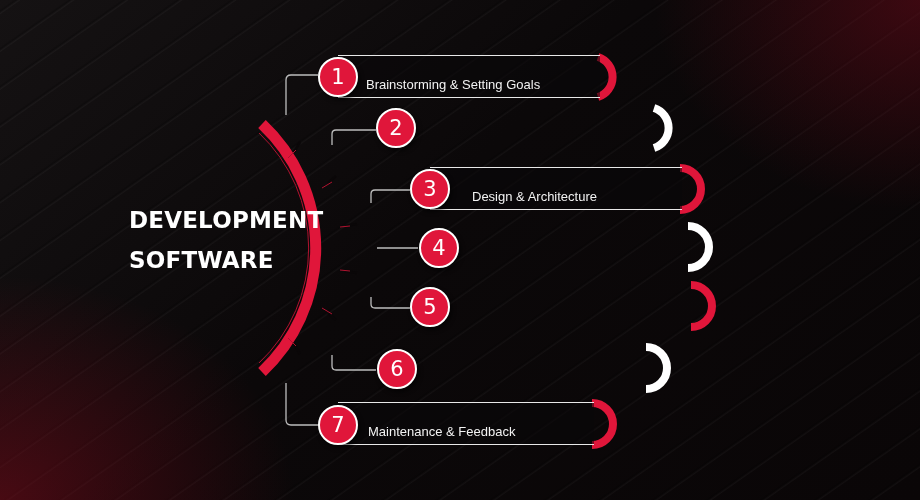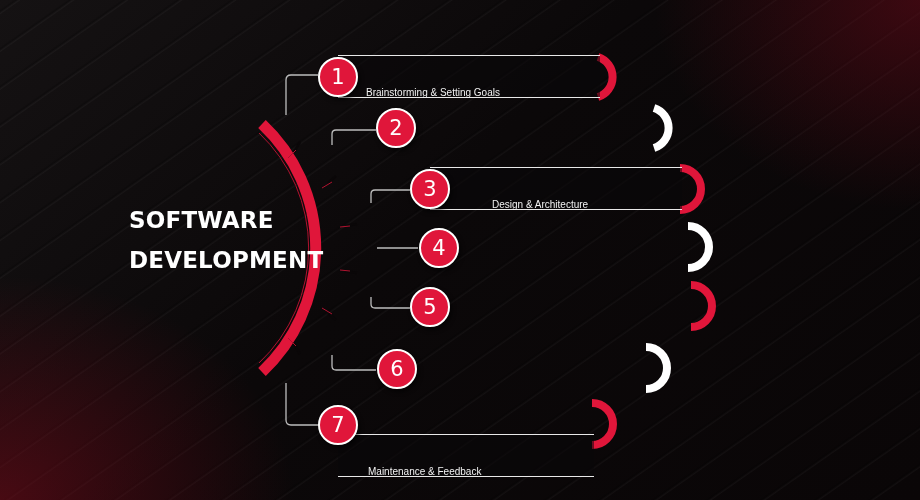--- a/index.html
+++ b/index.html
@@ -18,22 +18,22 @@
     font-family:"DejaVu Sans", sans-serif; font-weight:bold;
     color:#ffffff; font-size:23px; line-height:40px; letter-spacing:0.2px;
   }
   .title div { white-space:nowrap; }
   .pill {
     position:absolute; height:43px; box-sizing:border-box;
     border-top:1px solid #e8e8e8; border-bottom:1px solid #e8e8e8;
     background:rgba(10,8,9,0.55);
   }
   .pill-label {
-    position:absolute; top:16px; height:100%; display:flex; align-items:center;
-    font-family:"Liberation Sans", sans-serif; font-size:10px; color:#f2f2f2;
+    position:absolute; top:8px; height:100%; display:flex; align-items:center;
+    font-family:"Liberation Sans", sans-serif; font-size:13px; color:#f2f2f2;
     white-space:nowrap;
   }
   .badge {
     position:absolute; width:40px; height:40px; border-radius:50%;
     background:#e0163a; border:2.5px solid #ffffff; box-sizing:border-box;
     box-shadow: 2px 3px 4px rgba(0,0,0,0.6);
     display:flex; align-items:center; justify-content:center;
     font-family:"DejaVu Sans", sans-serif; font-size:21px; color:#fff;
   }
 </style>
@@ -79,40 +79,40 @@
       <path d="M 654 108 A 21 21 0 0 1 654 148" stroke="#ffffff"></path>
       <path d="M 680 168 A 21 21 0 0 1 680 210" stroke="#e0163a"></path>
       <path d="M 688 226 A 21 21 0 0 1 688 268" stroke="#ffffff"></path>
       <path d="M 691 285 A 21 21 0 0 1 691 327" stroke="#e0163a"></path>
       <path d="M 646 347 A 21 21 0 0 1 646 389" stroke="#ffffff"></path>
       <path d="M 592 403 A 21 21 0 0 1 592 445" stroke="#e0163a"></path>
     </g>
   </svg>
 
   <div class="title">
+    <div>DEVELOPMENT</div>
     <div>SOFTWARE</div>
-    <div>DEVELOPMENT</div>
   </div>
 
   <div class="pill" style="left:338px; top:55px; width:262px;">
     <span class="pill-label" style="left:28px;">Brainstorming &amp; Setting Goals</span>
   </div>
   <div class="badge" style="left:318px; top:57px;">1</div>
 
   <div class="badge" style="left:376px; top:108px;">2</div>
 
   <div class="pill" style="left:430px; top:167px; width:252px;">
-    <span class="pill-label" style="left:42px;margin-left:20px;">Design &amp; Architecture</span>
+    <span class="pill-label" style="left:42px;">Design &amp; Architecture</span>
   </div>
   <div class="badge" style="left:410px; top:169px;">3</div>
 
   <div class="badge" style="left:419px; top:228px;">4</div>
 
   <div class="badge" style="left:410px; top:287px;">5</div>
 
   <div class="badge" style="left:377px; top:349px;">6</div>
 
-  <div class="pill" style="left:338px; top:402px; width:256px;margin-top:32px;">
+  <div class="pill" style="left:338px; top:402px; width:256px;">
     <span class="pill-label" style="left:30px;">Maintenance &amp; Feedback</span>
   </div>
   <div class="badge" style="left:318px; top:405px;">7</div>
 
 </div>
 
 </body></html>

